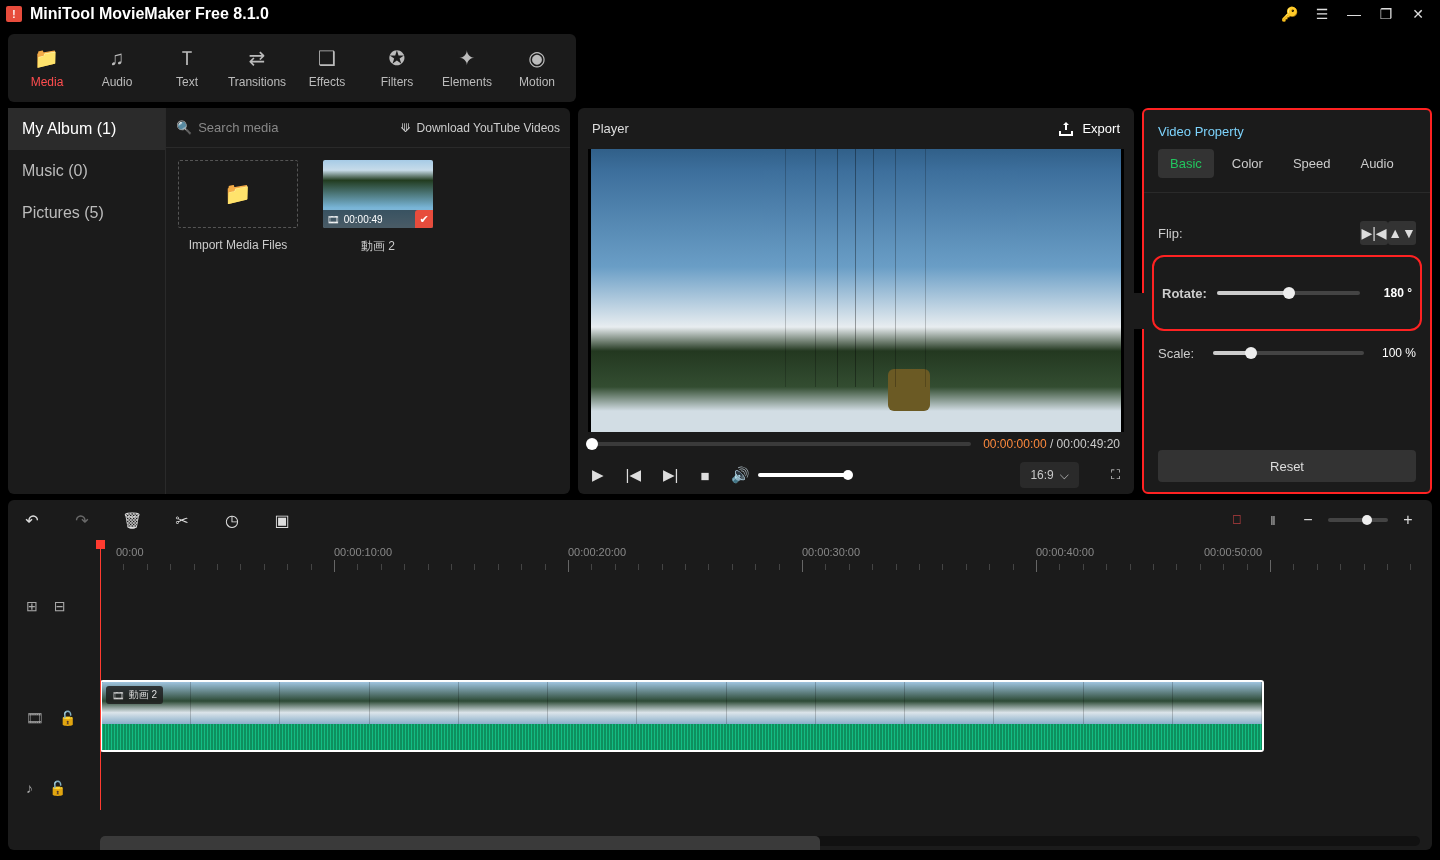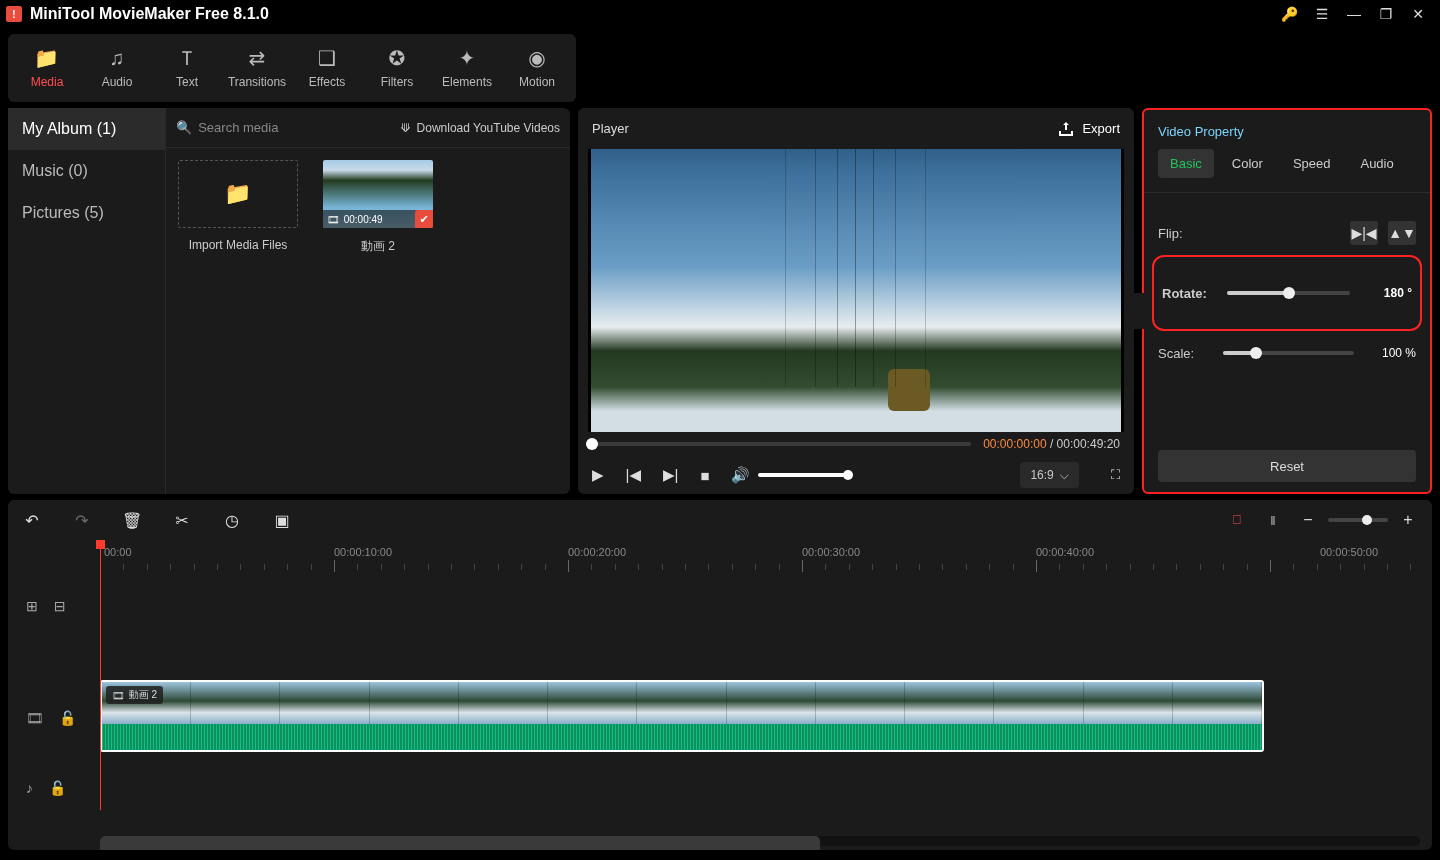--- a/index.html
+++ b/index.html
@@ -59,21 +59,21 @@
 .volbar .vk { position:absolute; right:0; top:50%; transform:translate(50%,-50%); width:10px;height:10px;background:#fff;border-radius:50%;}
 .aspect { margin-left:auto; display:flex; align-items:center; gap:6px; background:#2a2a2a; height:26px; padding:0 10px; border-radius:4px; cursor:pointer; font-size:12px;}
 .full { margin-left:10px; color:#ddd; cursor:pointer; }
 
 
 .props { width:290px; background:#1b1b1b; border-radius:6px; border:2px solid #ff2222; display:flex; flex-direction:column; padding-bottom:10px; position:relative;}
 .props .title { padding:14px 14px 10px; color:#7dd3fc; }
 .ptabs { display:flex; gap:6px; padding: 0 14px; margin-bottom:18px; border-bottom:1px solid #2a2a2a; padding-bottom:14px;}
 .ptab { padding:7px 12px; border-radius:4px; color:#ccc; cursor:pointer; font-size:13px;}
 .ptab.on { background:#333; color:#22c55e;}
-.prow { display:flex; align-items:center; padding:0 14px; height:44px; gap:10px;}
+.prow { display:flex; align-items:center; padding:0 14px; height:44px; }
 .prow .plab { width:55px; color:#ccc; }
 .minislider { flex:1; height:4px; background:#444; border-radius:2px; position:relative; margin-right:6px; }
 .minislider .fill { position:absolute; left:0; top:0; bottom:0; background:#ccc; border-radius:2px;}
 .minislider .mk { position:absolute; top:50%; transform:translate(-50%,-50%); width:12px;height:12px;background:#eee;border-radius:50%;}
 .pval { width:46px; text-align:right; color:#fff; font-size:12px;}
 .rotbox { border:2px solid #ff2222; border-radius:12px; margin:0 8px; padding:14px 4px;font-weight:bold;}
 .flipbtn { width:28px;height:24px;background:#333;border-radius:3px;display:flex;align-items:center;justify-content:center;color:#ddd;cursor:pointer;font-size:14px;}
 .resetwrap { margin-top:auto; padding: 0 14px;}
 .reset { background:#333; height:32px; border-radius:4px; display:flex;align-items:center;justify-content:center; color:#ddd; cursor:pointer;}
 .expandtab { position:absolute; left:-12px; top:48%; width:12px; height:36px; background:#1b1b1b; }
@@ -303,21 +303,21 @@
           <div class="zk"></div>
         </div>
       <span class="tlbtn">+</span>
     </div>
   </div>
 </div>
 
 <div class="timeline">
   <div class="ruler">
     <div class="ticks" id="ticks">
-        <div class="rlabel" style="left: 4px;">00:00</div>
+        <div class="rlabel" style="left: 16px;">00:00</div>
         <div class="bigtick" style="left: 0px;"></div>
         <div class="smalltick" style="left: 23.4px;"></div>
         <div class="smalltick" style="left: 46.8px;"></div>
         <div class="smalltick" style="left: 70.2px;"></div>
         <div class="smalltick" style="left: 93.6px;"></div>
         <div class="smalltick" style="left: 117px;"></div>
         <div class="smalltick" style="left: 140.4px;"></div>
         <div class="smalltick" style="left: 163.8px;"></div>
         <div class="smalltick" style="left: 187.2px;"></div>
         <div class="smalltick" style="left: 210.6px;"></div>
@@ -358,21 +358,21 @@
         <div class="bigtick" style="left: 936px;"></div>
         <div class="smalltick" style="left: 959.4px;"></div>
         <div class="smalltick" style="left: 982.8px;"></div>
         <div class="smalltick" style="left: 1006.2px;"></div>
         <div class="smalltick" style="left: 1029.6px;"></div>
         <div class="smalltick" style="left: 1053px;"></div>
         <div class="smalltick" style="left: 1076.4px;"></div>
         <div class="smalltick" style="left: 1099.8px;"></div>
         <div class="smalltick" style="left: 1123.2px;"></div>
         <div class="smalltick" style="left: 1146.6px;"></div>
-        <div class="rlabel" style="left: 1220px; text-align: center;">00:00:50:00</div>
+        <div class="rlabel" style="left: 1104px; text-align: center;">00:00:50:00</div>
         <div class="bigtick" style="left: 1170px;"></div>
         <div class="smalltick" style="left: 1193.4px;"></div>
         <div class="smalltick" style="left: 1216.8px;"></div>
         <div class="smalltick" style="left: 1240.2px;"></div>
         <div class="smalltick" style="left: 1263.6px;"></div>
         <div class="smalltick" style="left: 1287px;"></div>
         <div class="smalltick" style="left: 1310.4px;"></div>
       </div>
   </div>
   <div class="playhead"></div>

